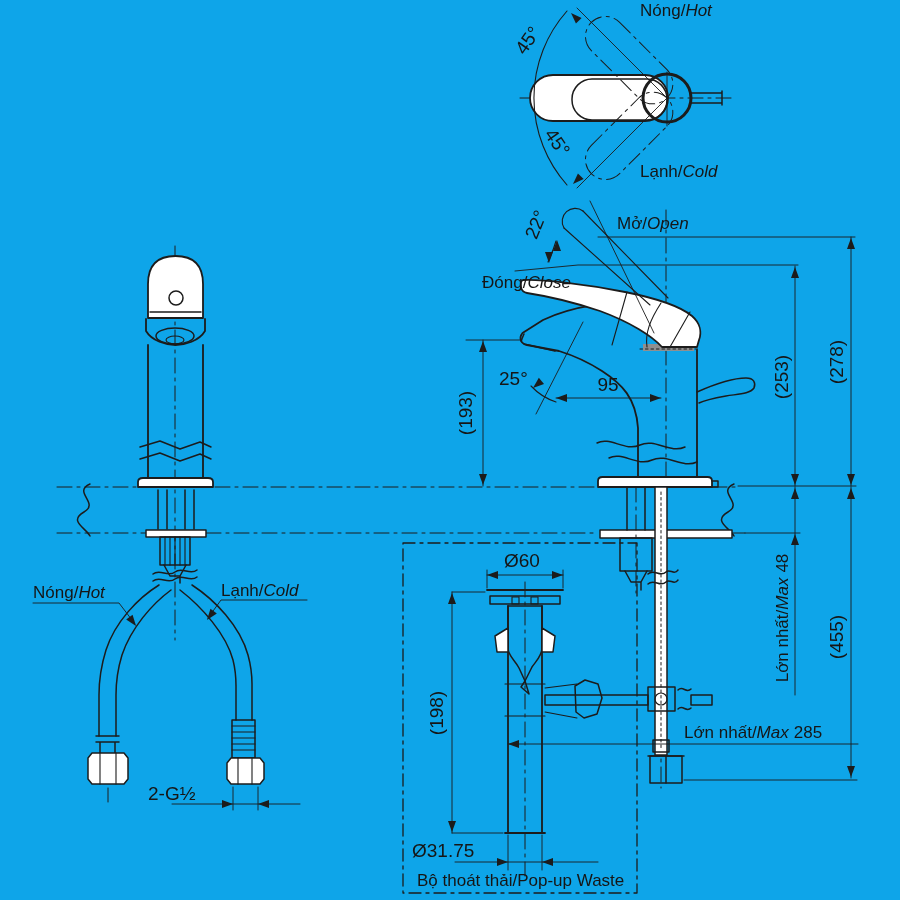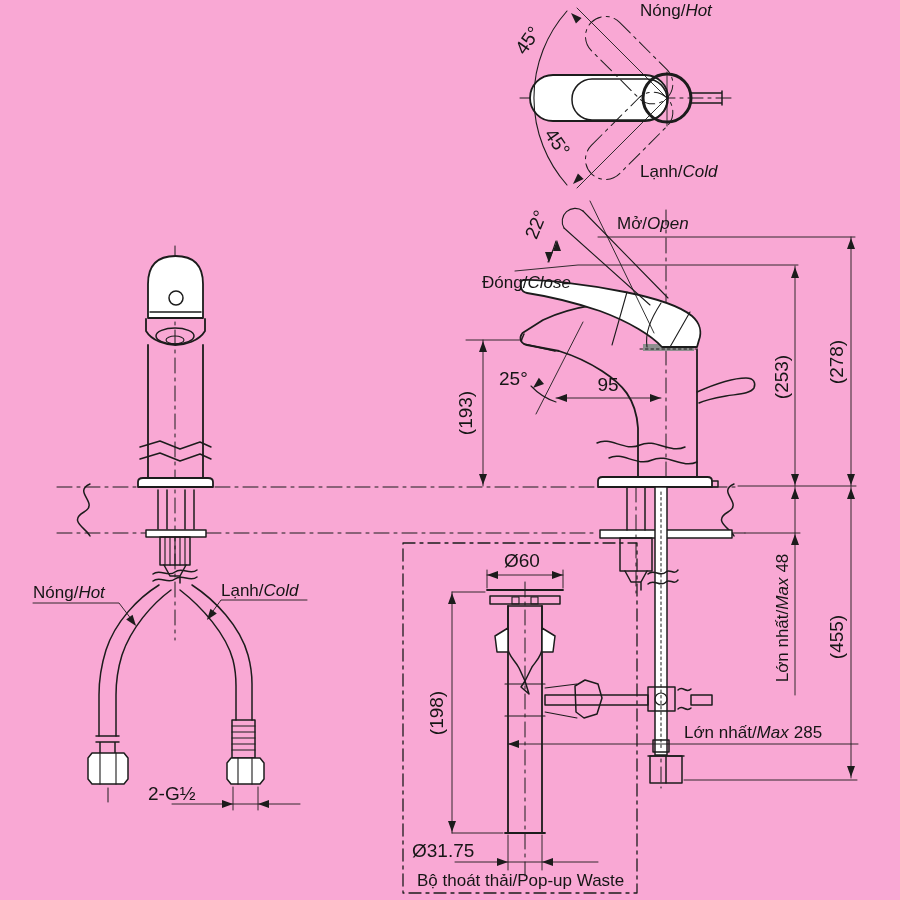--- a/index.html
+++ b/index.html
@@ -1,16 +1,16 @@
 <!DOCTYPE html>
 <html><head>
 <meta charset="utf-8">
 <style>
   html,body{margin:0;padding:0;background:#fff;}
-  .stage{width:900px;height:900px;position:relative;background:#f9a8d4;}
+  .stage{width:900px;height:900px;position:relative;background:#0ea5e9;}
   svg path, svg line, svg rect, svg circle, svg ellipse, svg polygon{
     stroke:#1c1c1c; fill:none; stroke-linecap:round; stroke-linejoin:round;
   }
   .ol{stroke-width:1.8}
   .bold{stroke-width:3}
   .med{stroke-width:1.5}
   .thin{stroke-width:1.1}
   .hair{stroke-width:0.9}
   .cl{stroke-width:1; stroke-dasharray:15 5 3 5}
   .boxdash{stroke-width:1.3; stroke-dasharray:12 5 3 5}

